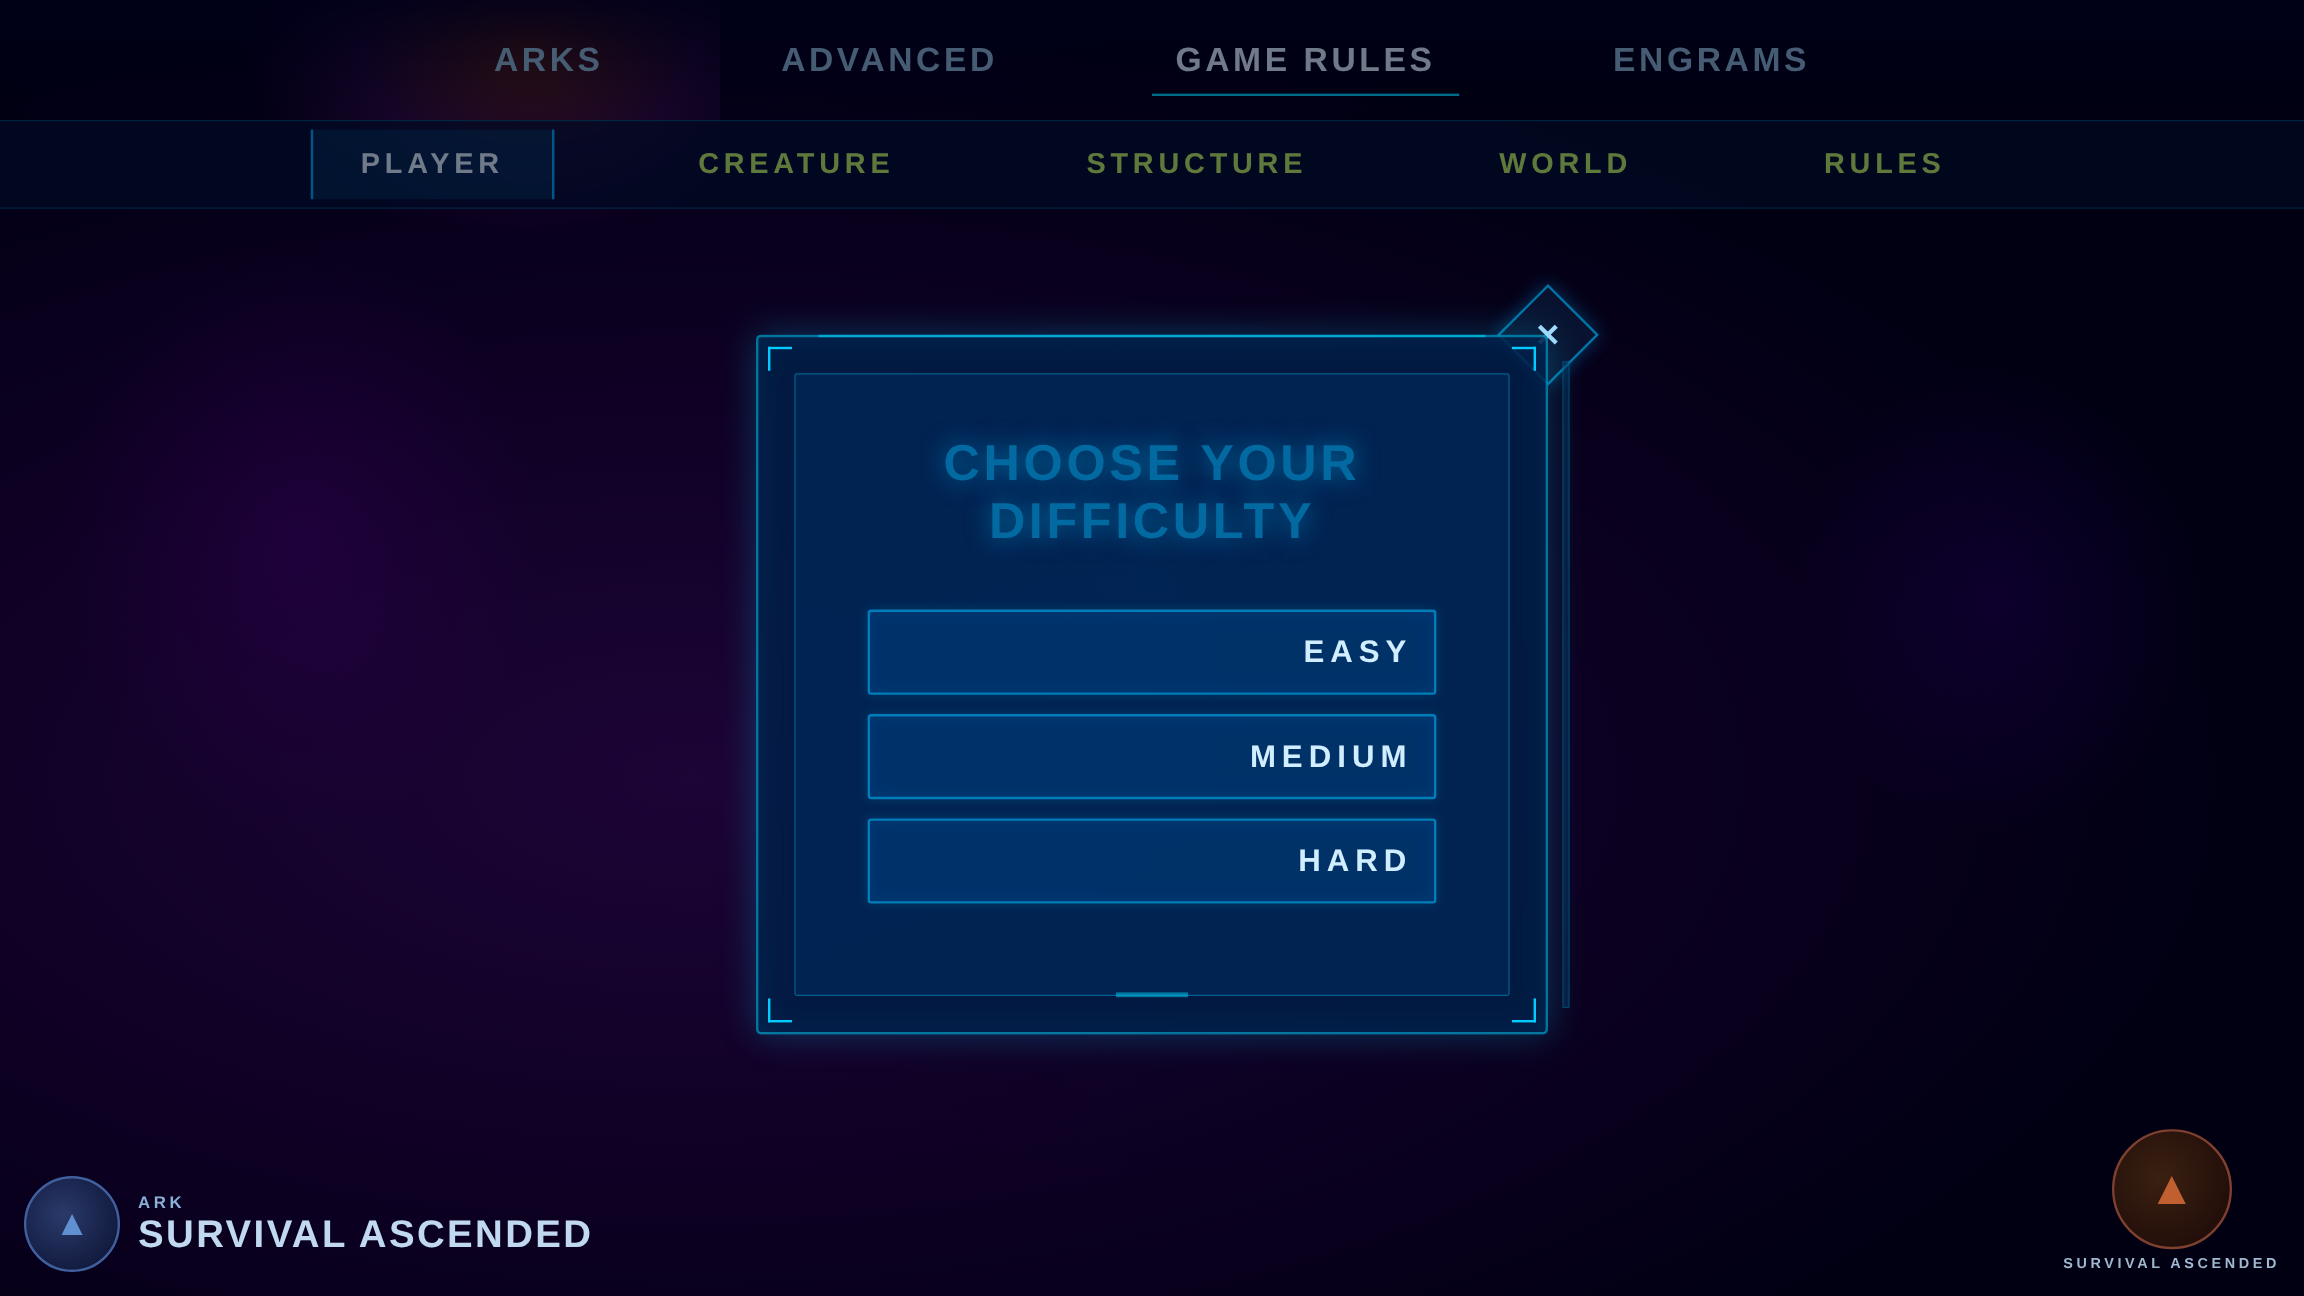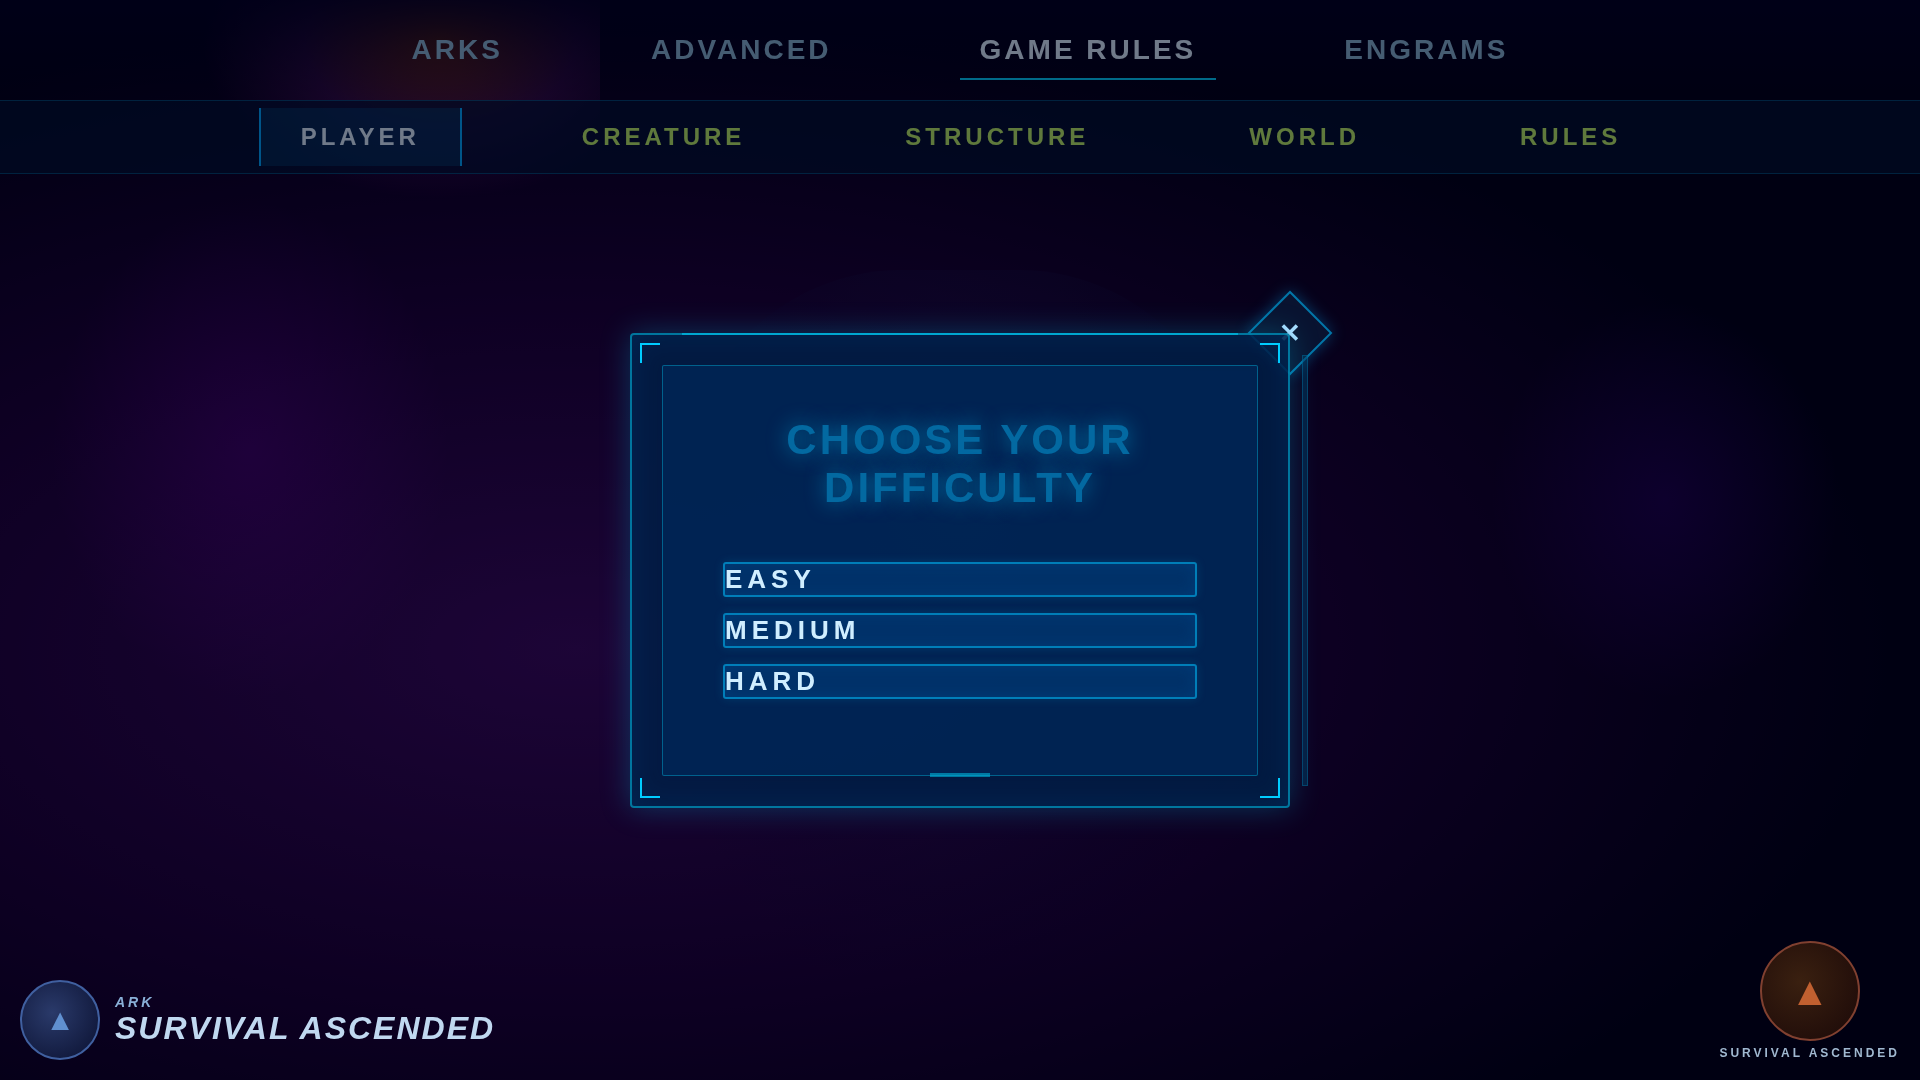--- a/index.html
+++ b/index.html
@@ -217,29 +217,30 @@
       text-align: center;
       margin-bottom: 50px;
       text-shadow: 0 0 20px rgba(0, 200, 255, 0.5);
       font-family: 'Arial Black', Arial, sans-serif;
     }
 
     
     .difficulty-btn {
       display: block;
       width: 100%;
+      padding: 18px;
       margin-bottom: 16px;
       background: rgba(0, 60, 120, 0.6);
       border: 2px solid rgba(0, 160, 220, 0.7);
       border-radius: 3px;
       color: #d0eeff;
       font-size: 26px;
       font-weight: bold;
       letter-spacing: 5px;
-      text-align: left;
+      text-align: right;
       text-transform: uppercase;
       cursor: pointer;
       font-family: 'Arial', sans-serif;
       transition: background 0.2s;
       box-shadow:
         0 0 10px rgba(0, 150, 200, 0.2),
         inset 0 0 15px rgba(0, 80, 150, 0.3);
     }
 
     
@@ -269,21 +270,20 @@
 
     
     .bottom-left-logo {
       position: absolute;
       bottom: 20px;
       left: 20px;
       display: flex;
       align-items: center;
       gap: 15px;
       z-index: 30;
-      font-style: italic;
     }
 
     .ark-logo-circle {
       width: 80px;
       height: 80px;
       border-radius: 50%;
       background: radial-gradient(circle at 40% 40%, #2a3a6a, #0a1030);
       border: 2px solid #4060a0;
       display: flex;
       align-items: center;

